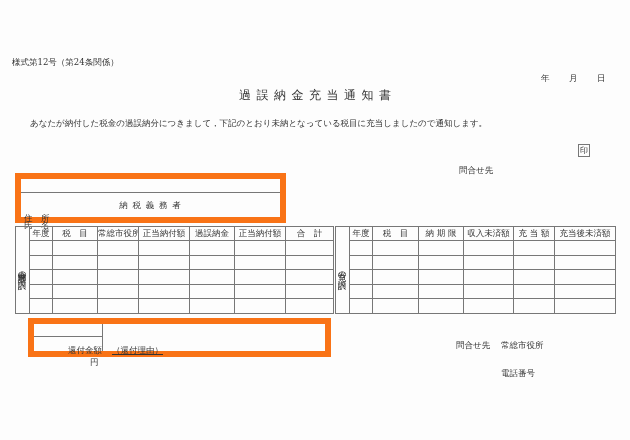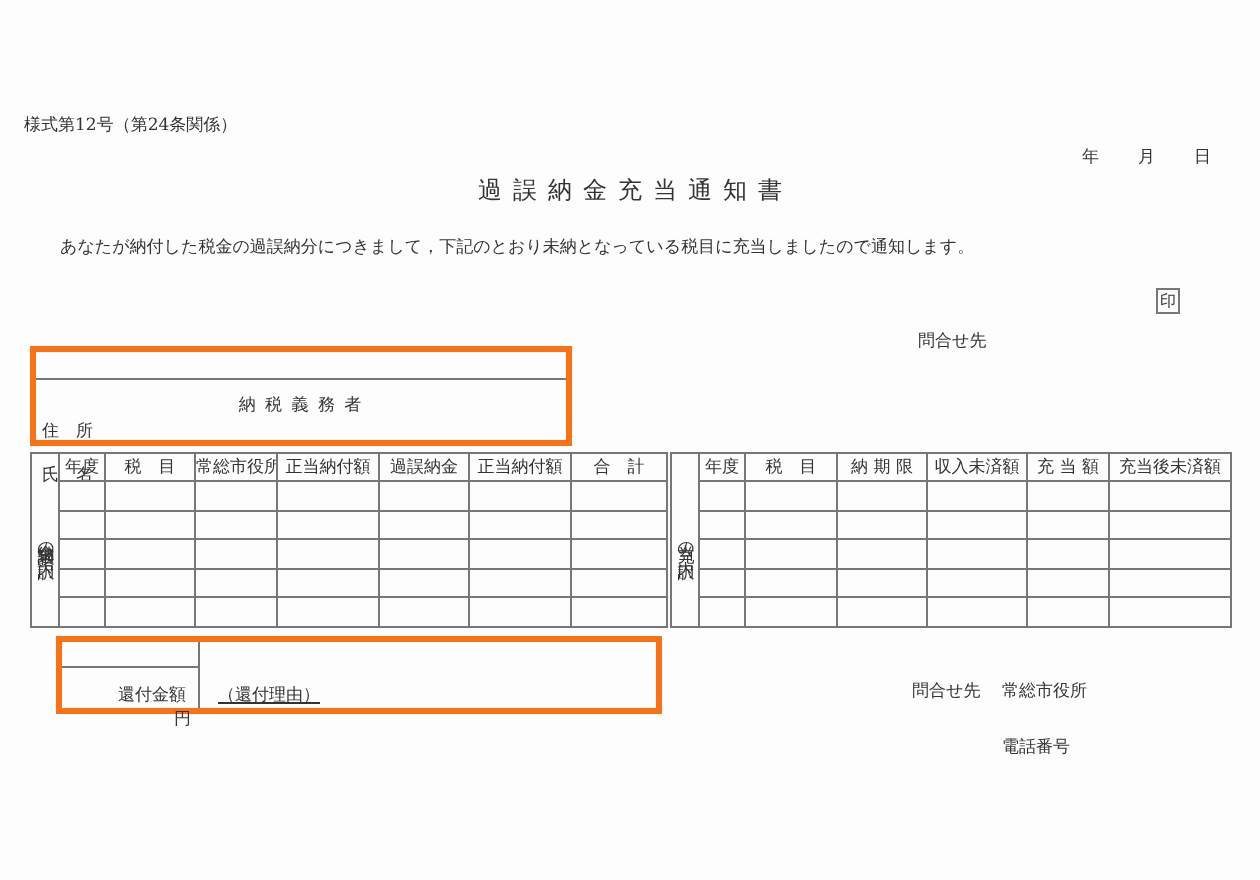--- a/index.html
+++ b/index.html
@@ -1,21 +1,21 @@
 <!DOCTYPE html>
 <html><head>
 <meta charset="utf-8">
 <style>
   html, body { margin:0; padding:0; background:#fdfdfd; }
   body { width:630px; height:440px; position:relative; overflow:hidden;
          font-family:"DejaVu Serif","Liberation Serif",serif; color:#333; }
   .abs { position:absolute; white-space:nowrap;margin-top:20px; }
   .t11 { font-size:8.5px; }
   .title { font-size:12px; letter-spacing:5.5px; color:#333; }
-  .box { position:absolute; border:3px solid #f97316; box-sizing:border-box; }
+  .box { position:absolute; border:6px solid #f97316; box-sizing:border-box; }
   table.grid { position:absolute; border-collapse:collapse; table-layout:fixed; }
   table.grid td { border:1px solid #777; padding:0; font-size:8.5px; text-align:center;
                   height:14px; box-sizing:border-box; overflow:hidden; white-space:nowrap; }
   table.grid td.vlabel { white-space:normal; writing-mode:vertical-rl; text-orientation:upright;
                          font-size:8.5px; letter-spacing:-0.5px; line-height:10px; vertical-align:middle; }
   .hline { position:absolute; border-top:1px solid #777; height:0; }
   .vline { position:absolute; border-left:1px solid #777; width:0; }
   .seal { position:absolute; border:1px solid #777; width:10px; height:11px; font-size:8px;
           line-height:11px; text-align:center; }
 </style>
@@ -33,21 +33,21 @@
 <div class="abs t11" style="left:30px;top:98px;">あなたが納付した税金の過誤納分につきまして，下記のとおり未納となっている税目に充当しましたので通知します。</div>
 
 <div class="abs t11" style="left:459px;top:145px;">問合せ先</div>
 <div class="seal" style="left:578px;top:144px;">印</div>
 
 <div class="box" style="left:15px;top:173px;width:271px;height:50px;">
   <div class="abs t11" style="left:0;right:0;top:1px;text-align:center;letter-spacing:1px;">納 税 義 務 者</div>
   <div class="hline" style="left:0;right:0;top:13px;"></div>
   <div class="abs t11" style="left:3px;top:14px;">住　所</div>
   <div class="abs t11" style="left:30px;top:14px;width:230px;height:14px;"></div>
-  <div class="abs t11" style="left:3px;top:36px;">氏　名</div>
+  <div class="abs t11" style="left:3px;top:21px;">氏　名</div>
   <div class="abs t11" style="left:30px;top:36px;width:230px;height:12px;"></div>
 </div>
 
 <table class="grid" style="left:15px;top:226px;width:318px;">
   <colgroup>
     <col style="width:14px">
       <col style="width:23px">
       <col style="width:45px">
       <col style="width:41px">
     <col style="width:51px">
@@ -173,21 +173,21 @@
     <td></td>
     <td></td>
     <td></td>
   </tr>
 </tbody>
   </table>
 
 <div class="box" style="left:28px;top:318px;width:303px;height:39px;">
   <div class="vline" style="left:68px;top:0;bottom:0;"></div>
   <div class="hline" style="left:0;width:68px;top:12px;"></div>
-  <div class="abs t11" style="left:11px;width:68px;top:1px;text-align:center;">還付金額</div>
+  <div class="abs t11" style="left:0;width:68px;top:1px;text-align:right;">還付金額</div>
   <div class="abs t11" style="left:2px;width:52px;top:14px;height:12px;"></div>
   <div class="abs t11" style="left:56px;top:13px;">円</div>
   <div class="abs t11" style="left:78px;top:1px;text-decoration:underline;">（還付理由）</div>
   <div class="abs t11" style="left:78px;top:13px;width:220px;height:22px;"></div>
 </div>
 
 <div class="abs t11" style="left:456px;top:320px;">問合せ先</div>
 <div class="abs t11" style="left:501px;top:320px;">常総市役所</div>
 <div class="abs t11" style="left:501px;top:348px;">電話番号</div>
 

